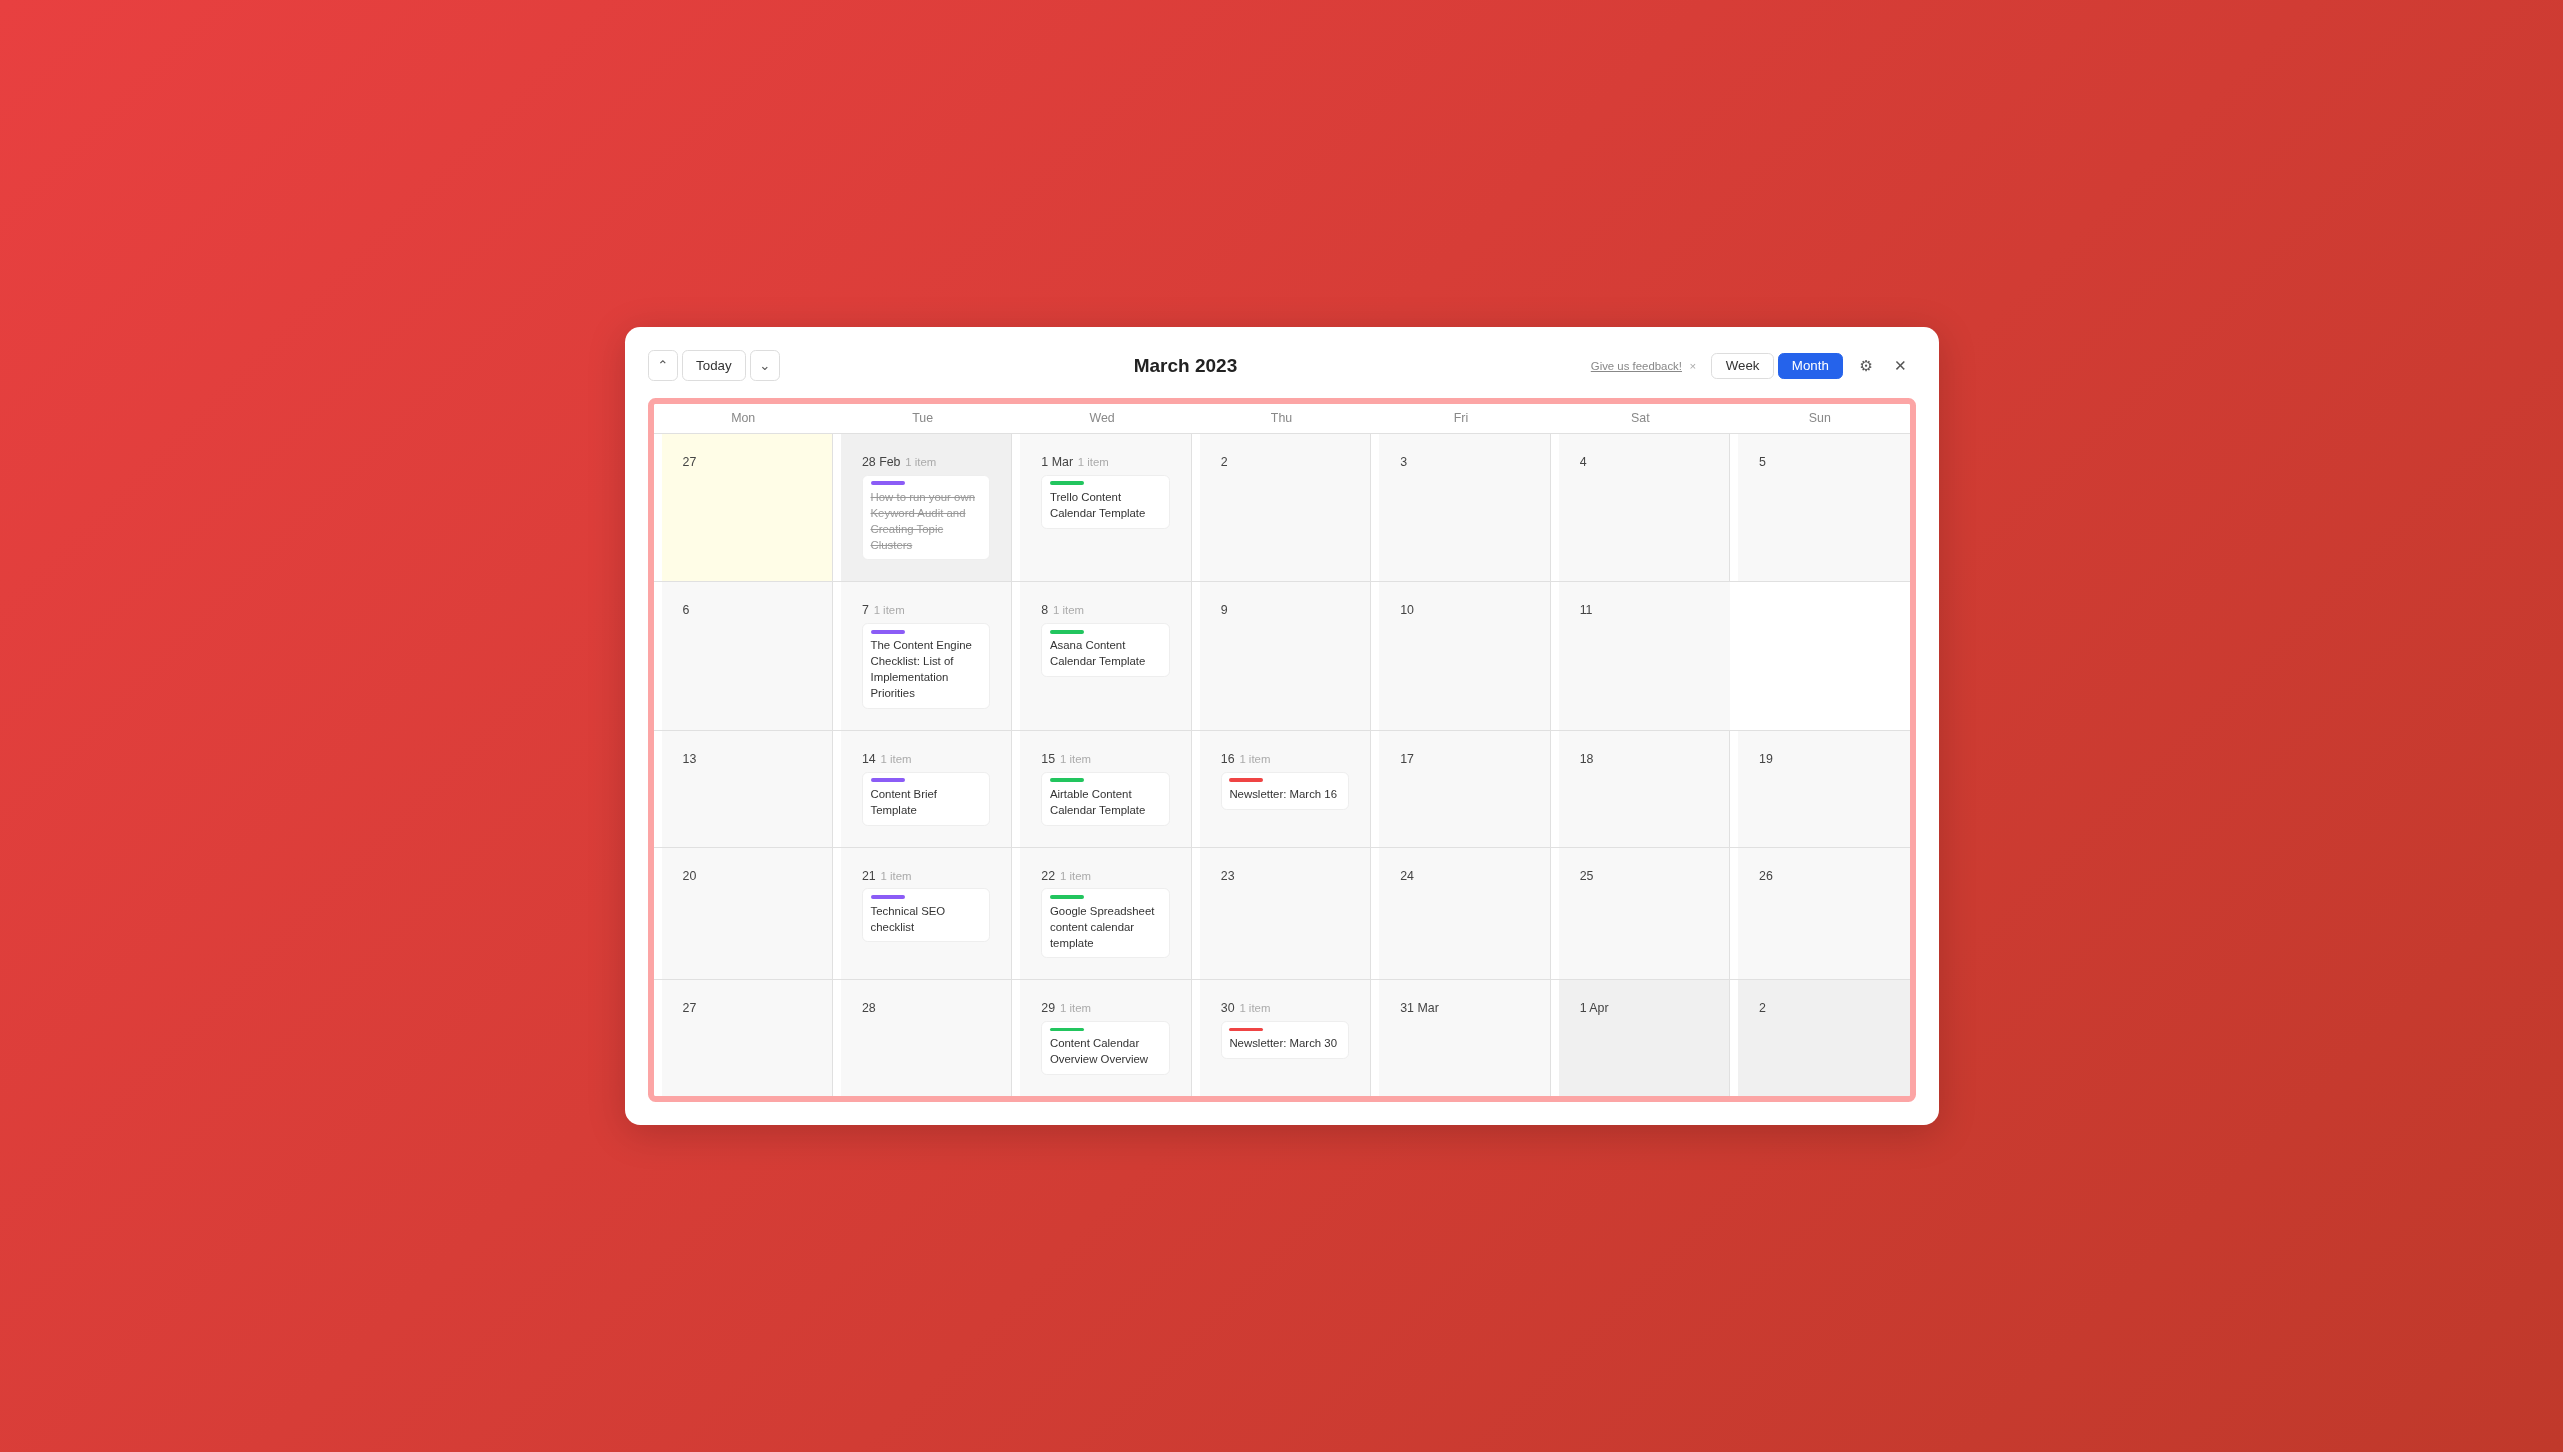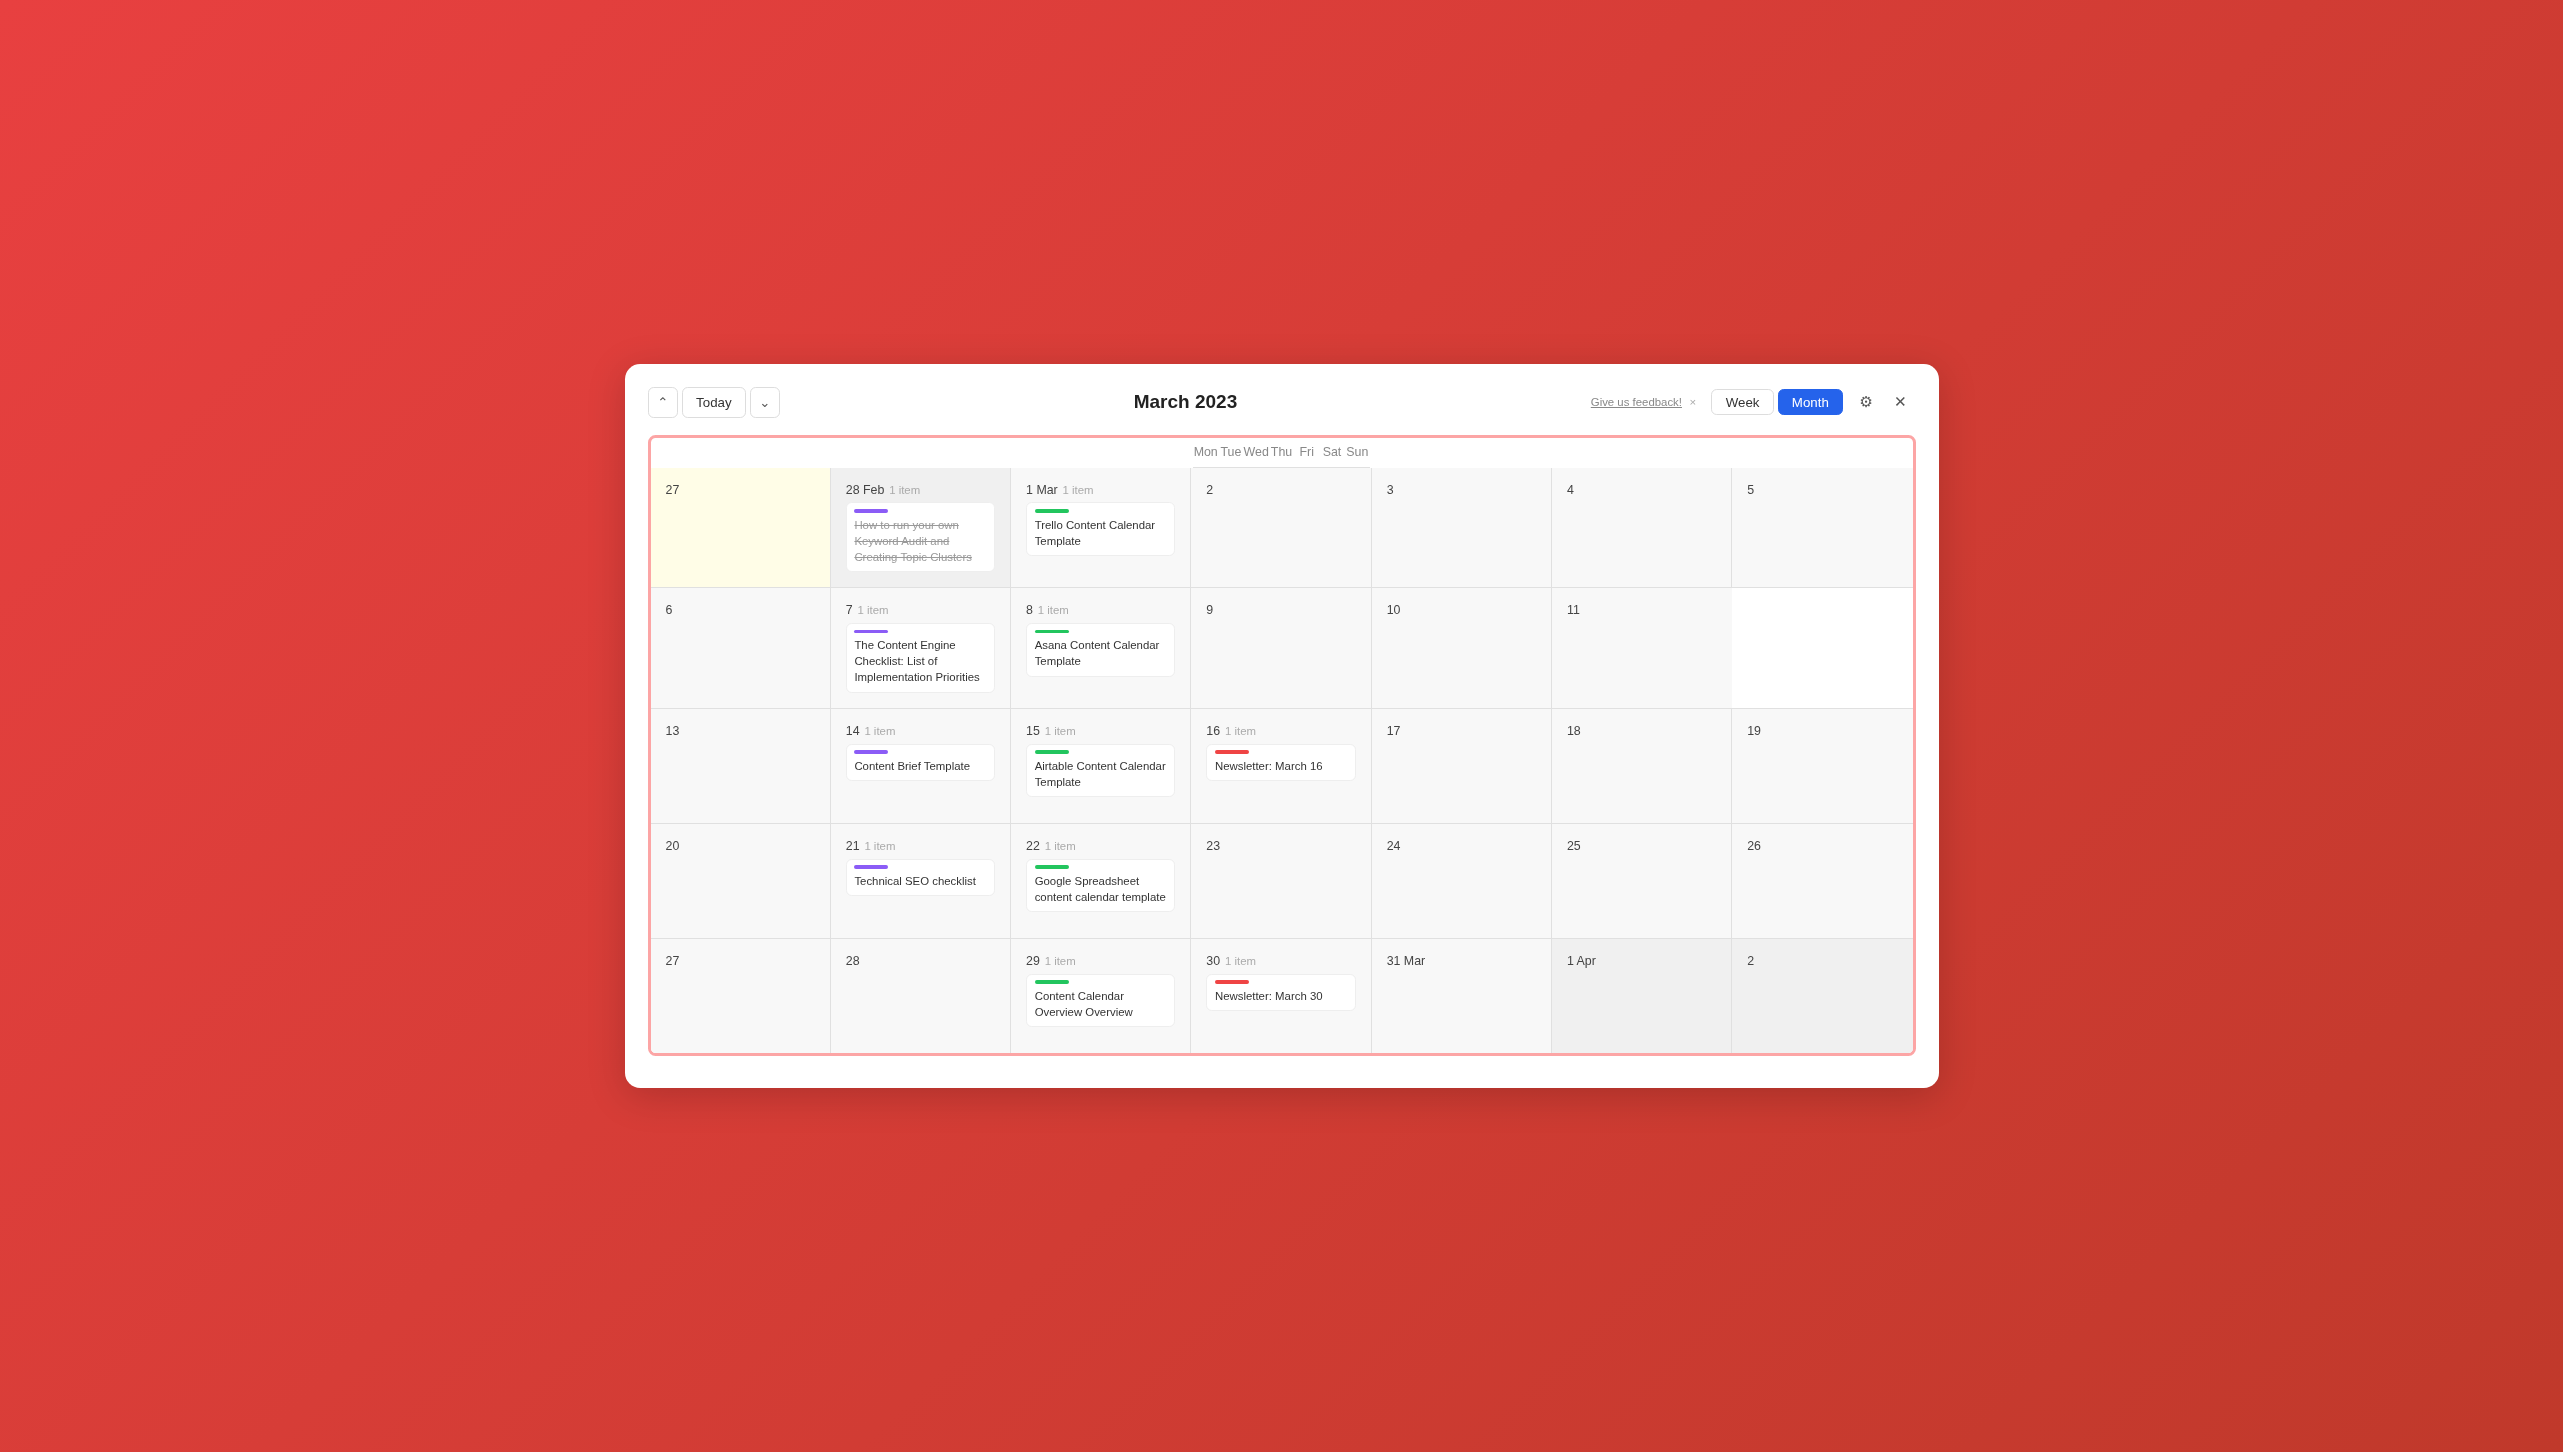--- a/index.html
+++ b/index.html
@@ -97,24 +97,23 @@
       display: flex;
       align-items: center;
       justify-content: center;
       font-size: 15.2px;
       color: #555;
       margin-left: 3.8px;
     }
     .calendar-grid {
       display: flex;
       flex-direction: column;
-      border: 3px solid #fca5a5;
+      border: 6px solid #fca5a5;
       border-radius: 7.6px;
       overflow: hidden;
-      align-items: center;
     }
     .day-headers {
       display: grid;
       grid-template-columns: repeat(7, 1fr);
       border-bottom: 1px solid #e0e0e0;
     }
     .day-header {
       text-align: center;
       font-size: 12.4px;
       color: #888;
@@ -130,24 +129,25 @@
       display: grid;
       grid-template-columns: repeat(7, 1fr);
       border-bottom: 1px solid #e0e0e0;
       min-height: 114px;
     }
     .week-row:last-child {
       border-bottom: none;
     }
     .day-cell {
       border-right: 1px solid #e0e0e0;
-      padding: 15px;
+      padding: 21px;
       background: #f8f8f8;
       min-height: 114px;
       vertical-align: top;
+      margin-left: 8px;
     }
     .day-cell:last-child {
       border-right: none;
     }
     .day-cell.current-month {
       background: #f8f8f8;
     }
     .day-cell.today {
       background: #fffde7;
     }

